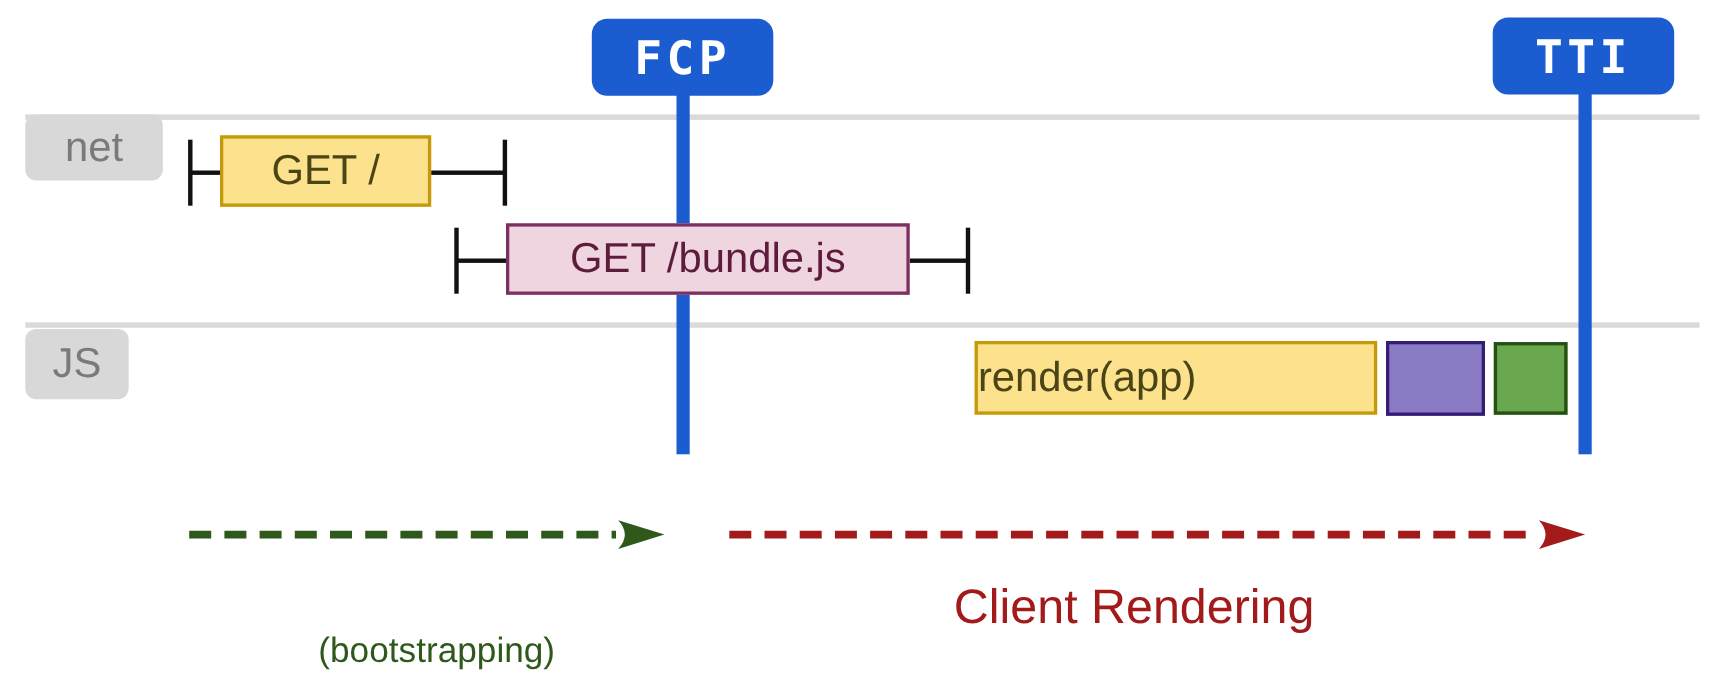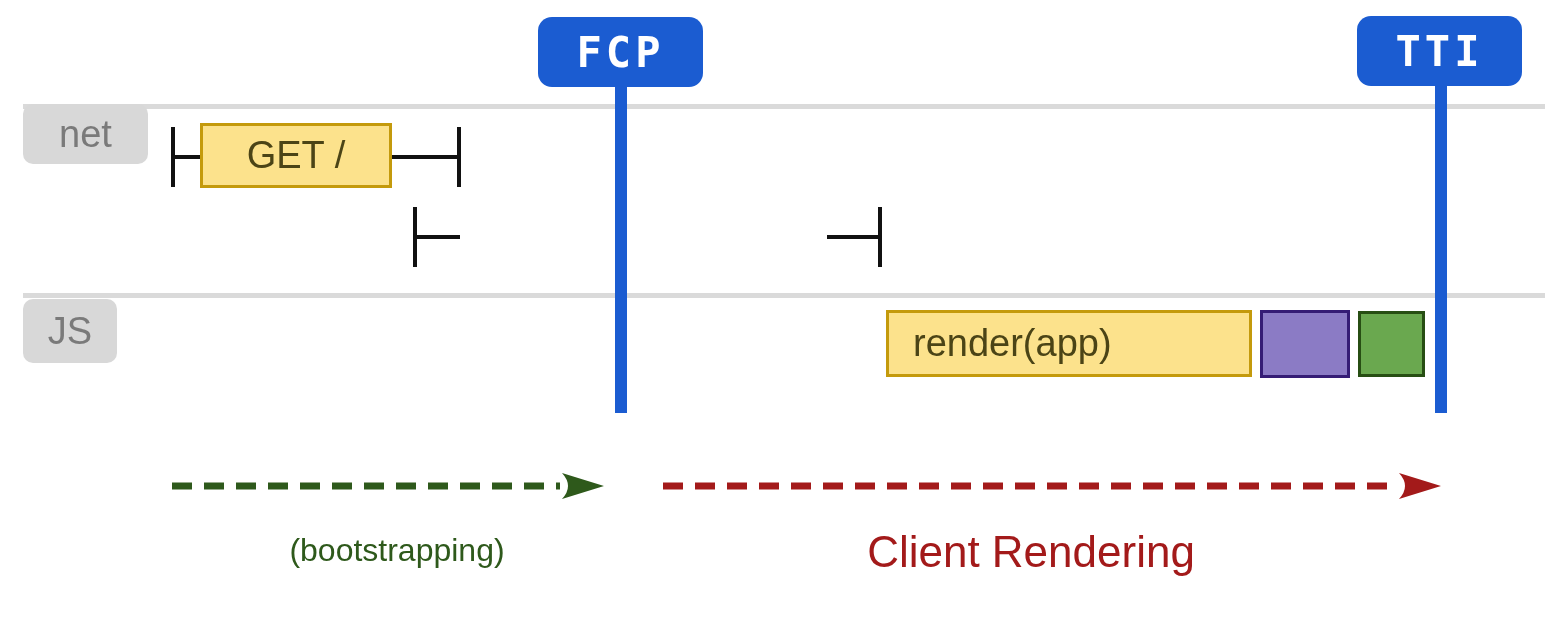--- a/index.html
+++ b/index.html
@@ -37,34 +37,34 @@
   .wline{position:absolute;height:4px;background:var(--c-whisker);z-index:2;}
   
   .task{
     position:absolute;display:flex;align-items:center;justify-content:center;
     font-size:38px;z-index:3;box-sizing:border-box;
   }
   .task-yellow{background:var(--c-yellow_fill);border:3px solid var(--c-yellow_border);color:var(--c-yellow_text);}
   .task-pink{background:var(--c-pink_fill);border:3px solid var(--c-pink_border);color:var(--c-pink_text);}
   .get-root{left:200px;top:123px;width:192px;height:65px;}
   .get-bundle{left:460px;top:203px;width:367px;height:65px;}
-  .render-app{left:886px;top:310px;width:366px;height:67px;justify-content:flex-start;padding-left:24px;}
+  .render-app{left:886px;top:310px;width:366px;height:67px;justify-content:flex-start;}
   .purple-block{left:1260px;top:310px;width:90px;height:68px;background:var(--c-purple_fill);border:3px solid var(--c-purple_border);}
   .green-block{left:1358px;top:311px;width:67px;height:66px;background:var(--c-green_fill);border:3px solid var(--c-green_border);}
   
   .arrow{position:absolute;z-index:2;}
   .arrow-green{left:168px;top:470px;}
   .arrow-red{left:655px;top:470px;}
   
   .phase-title{position:absolute;font-size:44px;text-align:center;z-index:2;}
   .phase-sub{position:absolute;font-size:32px;text-align:center;z-index:2;}
   .green-text{color:var(--c-phase_green);}
   .red-text{color:var(--c-phase_red);}
   .html-title{left:172px;width:450px;top:503px;}
-  .html-sub{left:172px;width:450px;top:532px;}
+  .html-sub{left:172px;width:450px;top:573px;}
   .client-title{left:781px;width:500px;top:527px;}
   .client-sub{left:781px;width:500px;top:556px;}
 </style>
 </head>
 <body>
 
 <div class="stage">
 
   <div class="track track-net"></div>
   <div class="track track-js"></div>
@@ -79,20 +79,21 @@
   <div class="wline" style="left:173px;top:155px;width:27px;"></div>
   <div class="wline" style="left:372px;top:155px;width:87px;"></div>
   <div class="wcap" style="left:457px;top:127px;"></div>
 
   <div class="wcap" style="left:413px;top:207px;"></div>
   <div class="wline" style="left:415px;top:235px;width:45px;"></div>
   <div class="wline" style="left:827px;top:235px;width:53px;"></div>
   <div class="wcap" style="left:878px;top:207px;"></div>
 
   <div class="task task-yellow get-root">GET /</div>
+  <div class="task task-pink get-bundle">GET /bundle.js</div>
   <div class="task task-yellow render-app">render(app)</div>
   <div class="task purple-block"></div>
   <div class="task green-block"></div>
 
   <div class="badge tti-badge">TTI</div>
   <div class="badge fcp-badge">FCP</div>
 
   <svg class="arrow arrow-green" width="440" height="32" viewBox="0 0 440 32">
     <line x1="4" y1="16" x2="392" y2="16" stroke="var(--c-phase_green)" stroke-width="7" stroke-dasharray="20 12"></line>
     <path d="M 394,3 L 436,16 L 394,29 Q 406,16 394,3 Z" fill="var(--c-phase_green)"></path>

